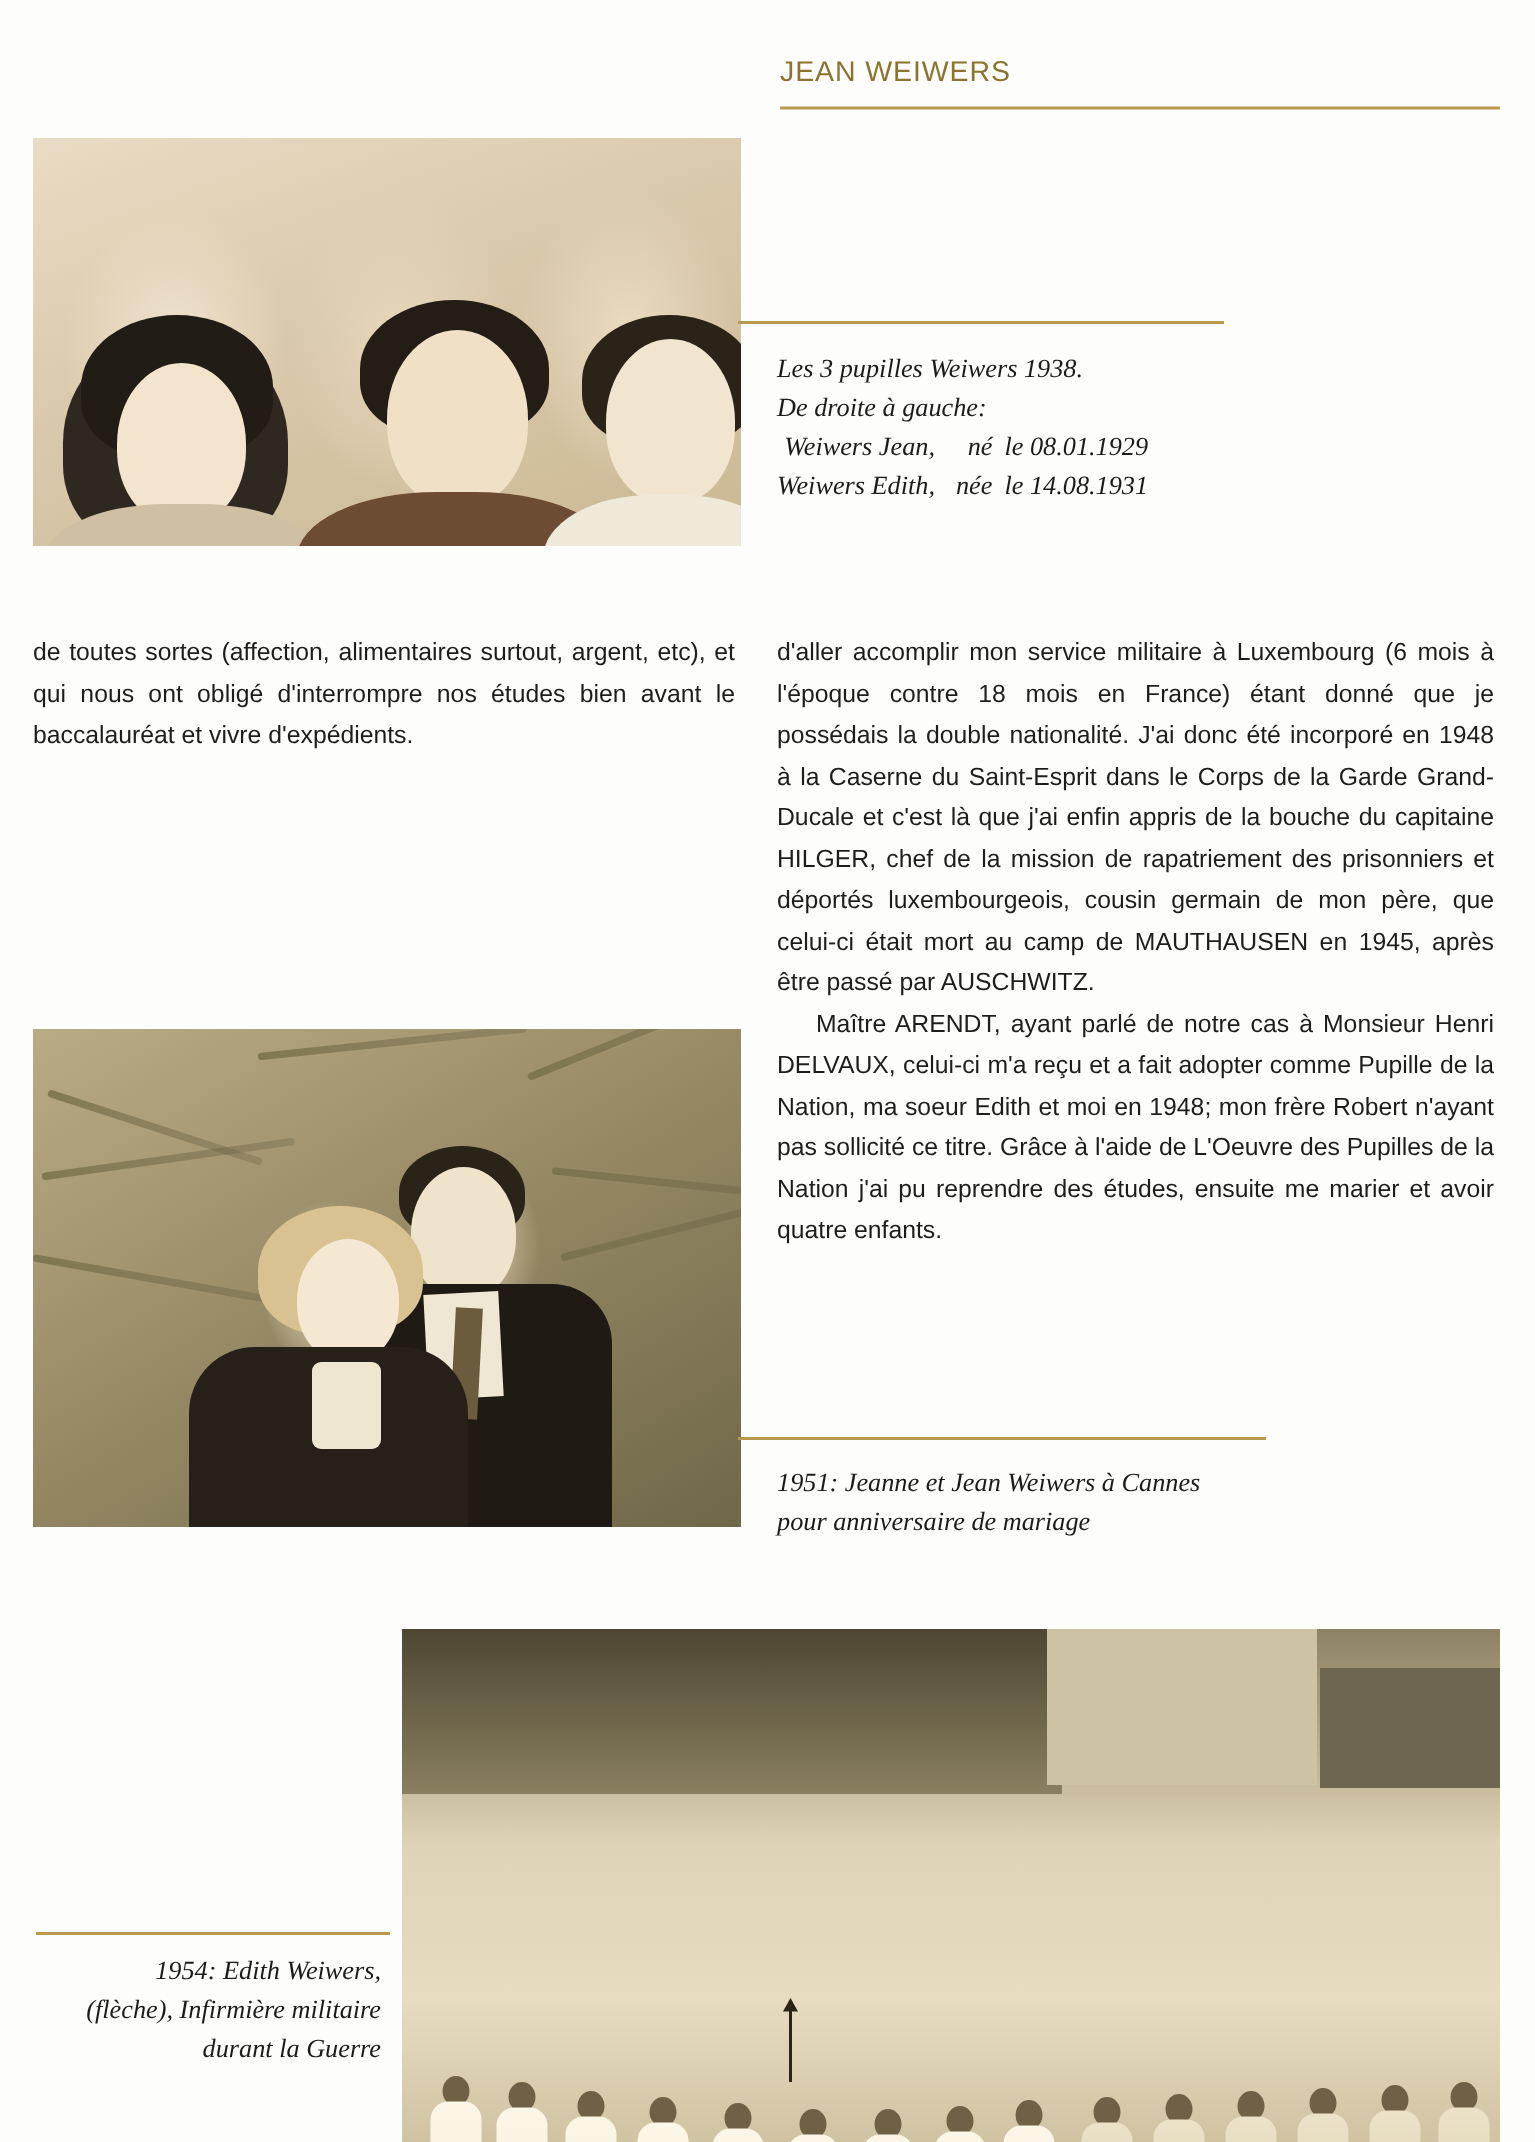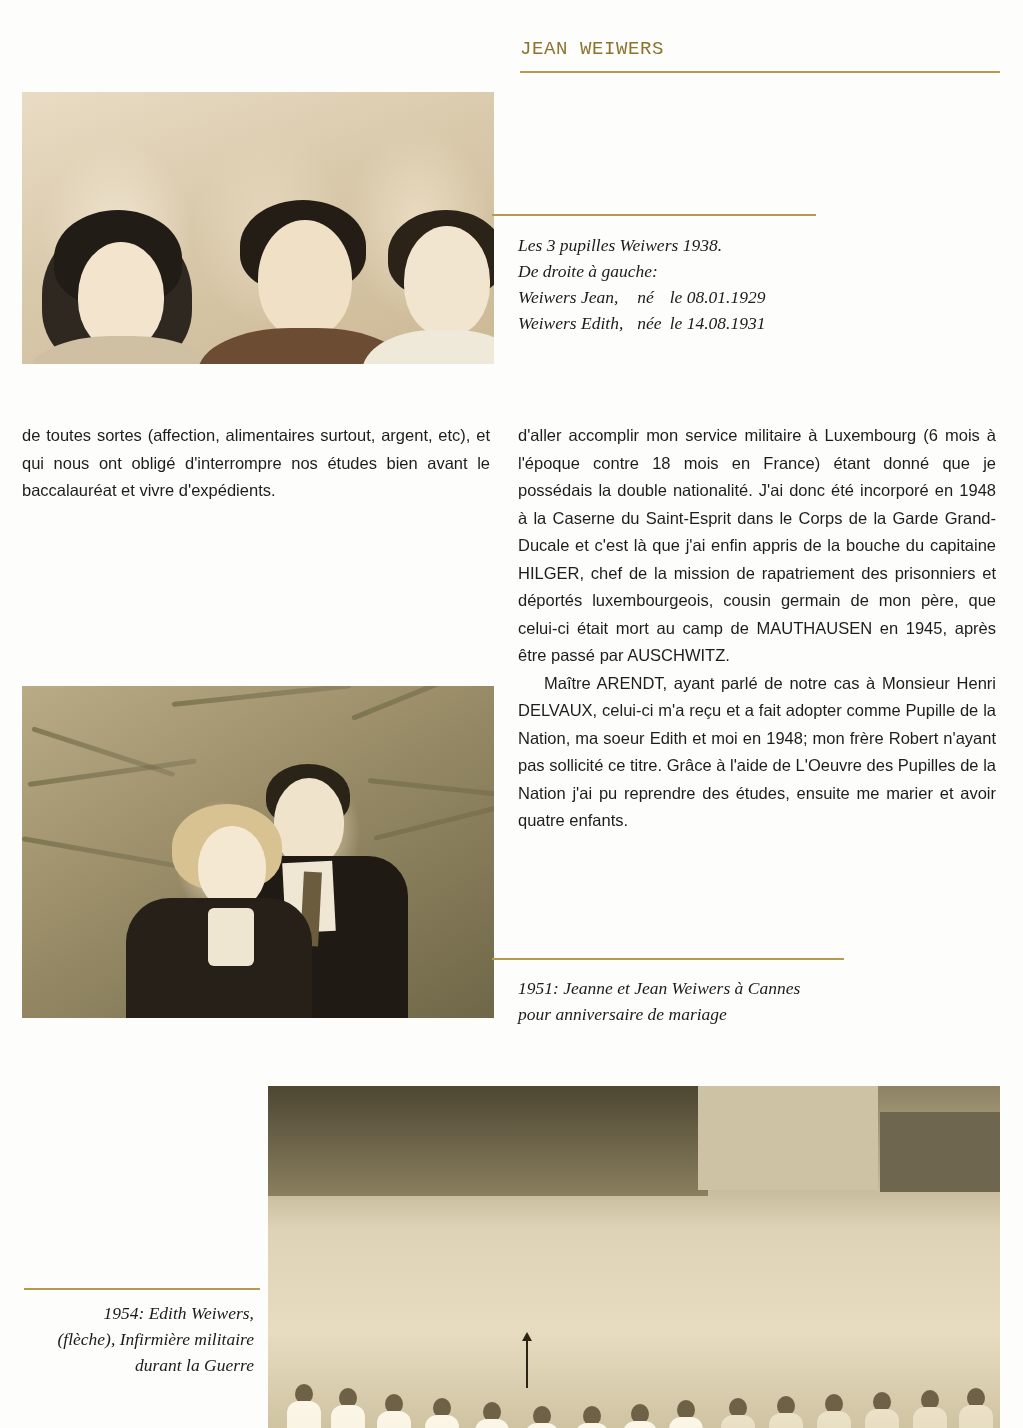--- a/index.html
+++ b/index.html
@@ -19,21 +19,21 @@
 
   
   .header {
     position: absolute;
     left: 520px;
     top: 38px;
     width: 480px;
     height: 38px;
   }
   .header-title {
-    font-family: Liberation Mono, monospace;
+    font-family: Liberation Sans, sans-serif;
     font-size: 19px;
     letter-spacing: 0.6px;
     color: #8c7430;
     font-weight: 400;
   }
   .header-rule {
     position: absolute;
     left: 0;
     top: 33px;
     width: 480px;
@@ -172,20 +172,21 @@
   #caption-siblings {
     left: 518px;
     top: 232px;
     width: 470px;
   }
   #caption-siblings .cap-line {
     white-space: pre;
   }
   .cap-table {
     border-collapse: collapse;
+    text-align: right;
   }
   .cap-table td {
     font-family: "Liberation Serif", serif;
     font-style: italic;
     font-size: 17.5px;
     line-height: 26px;
     padding: 0;
     white-space: pre;
   }
   .cap-table td.c2 { padding-left: 14px; }

